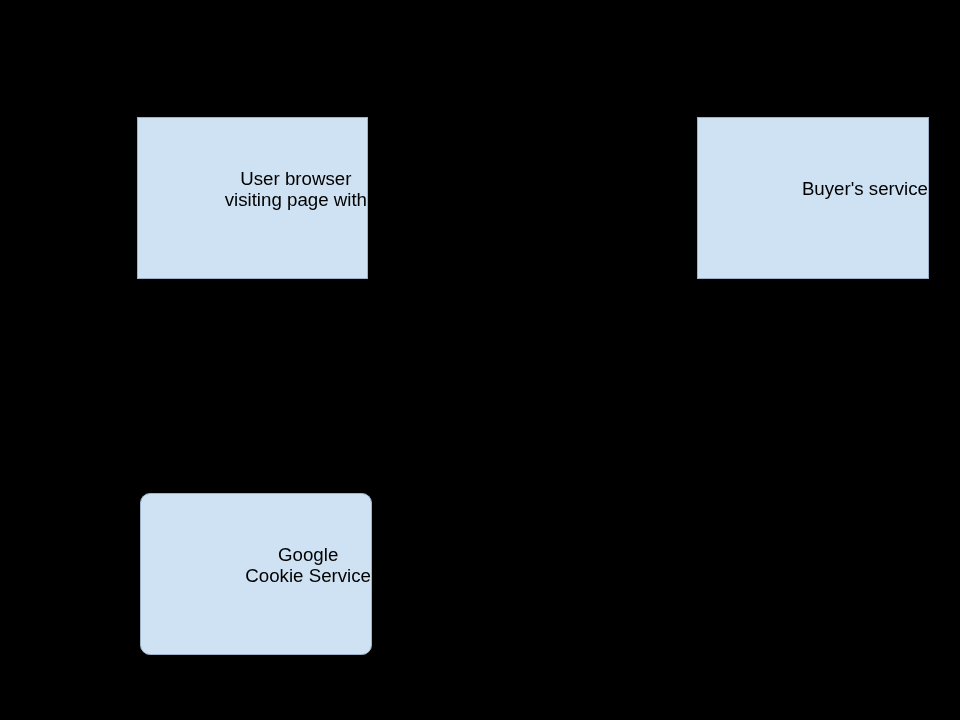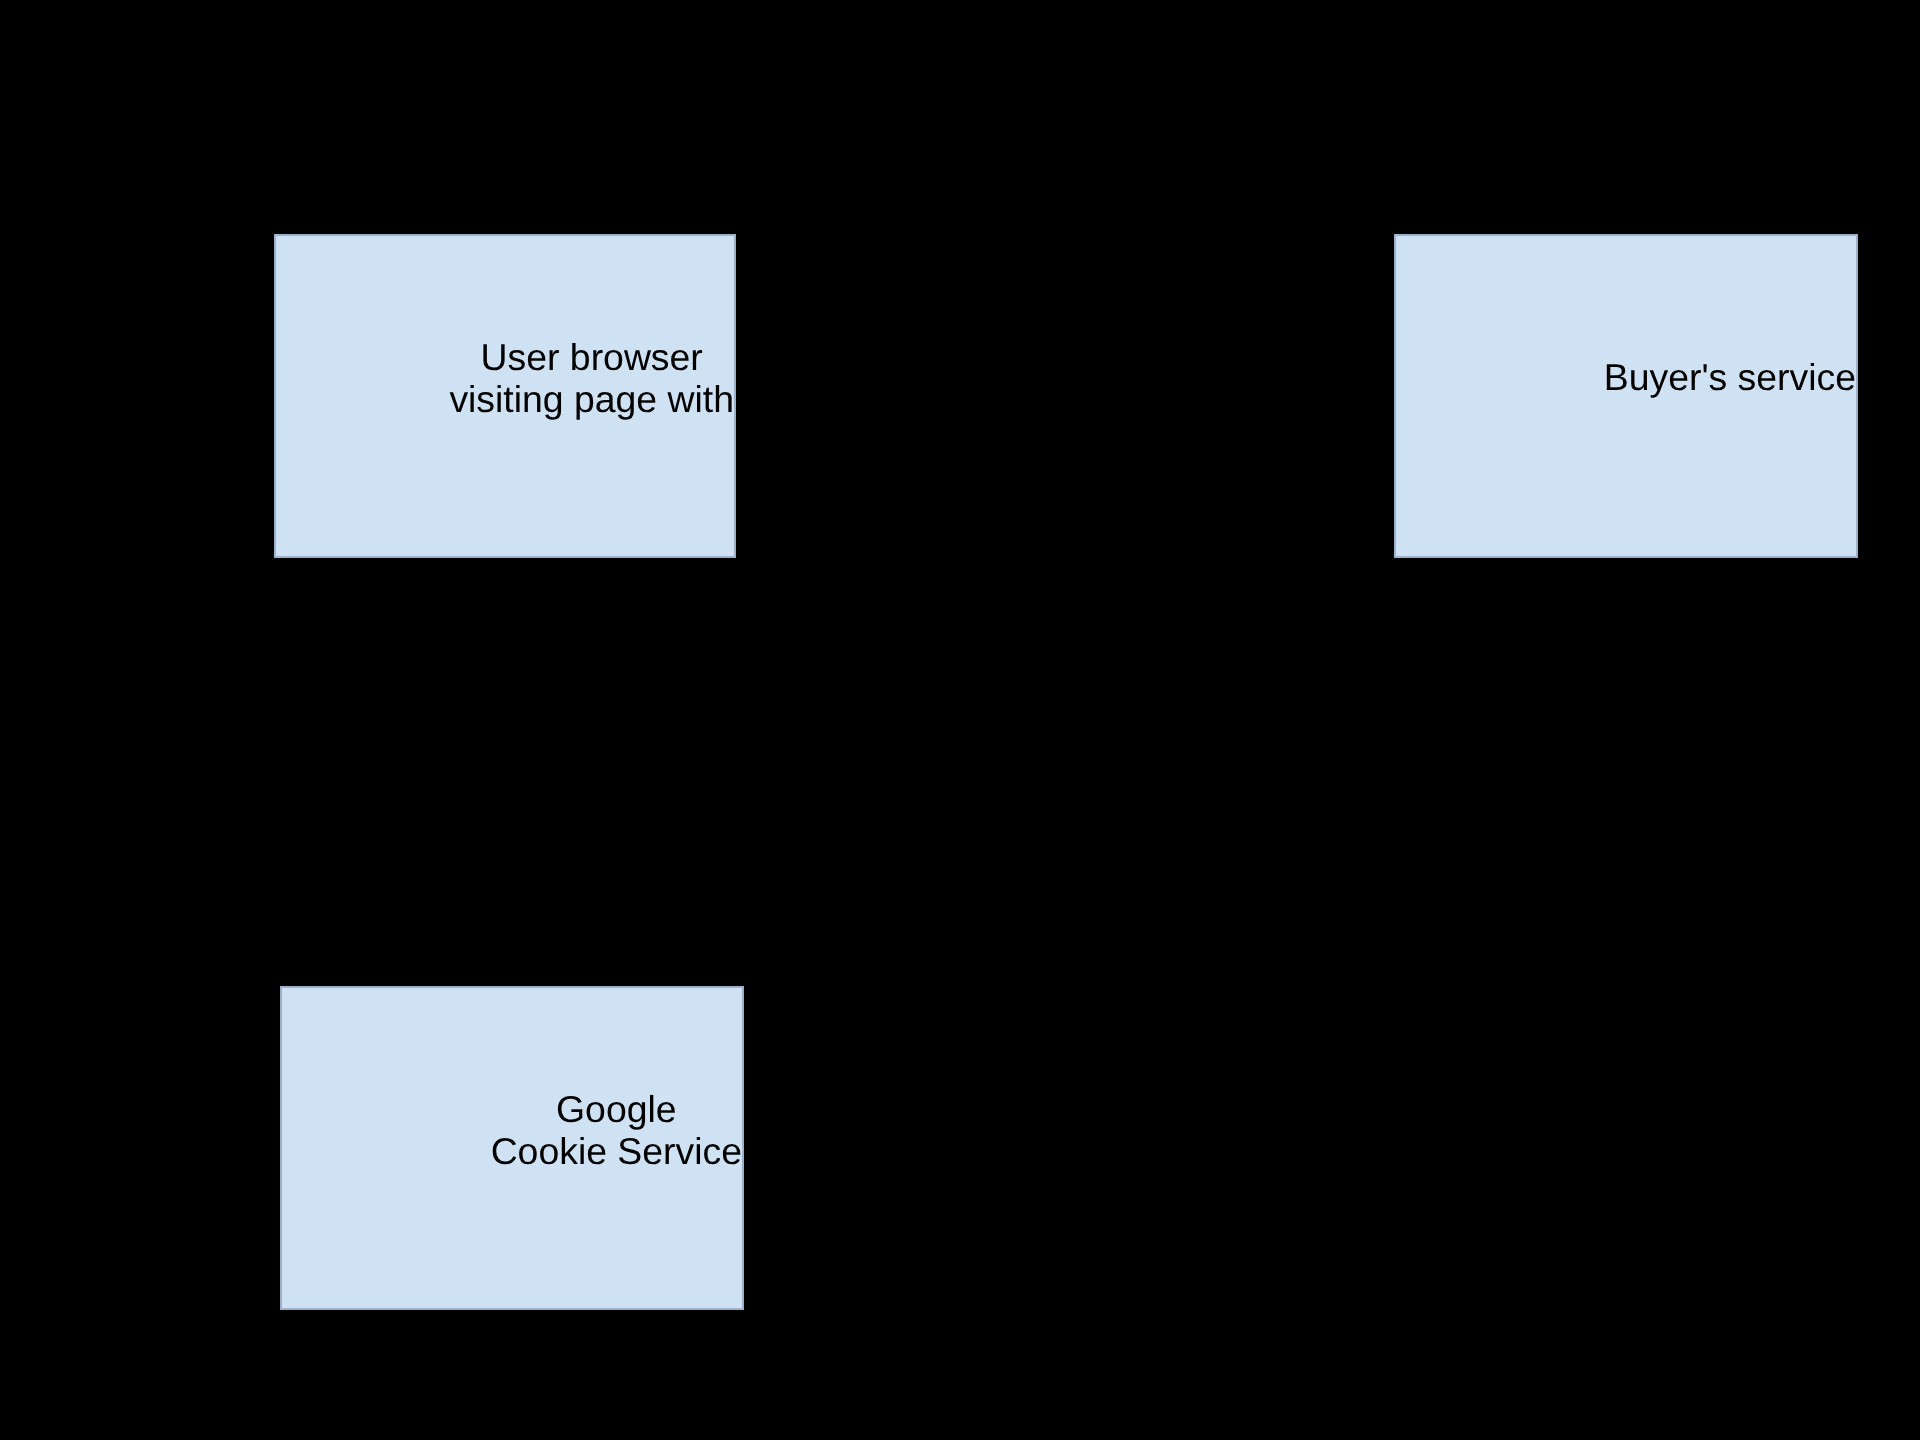--- a/index.html
+++ b/index.html
@@ -27,21 +27,21 @@
   .node-text {
     text-align: center;
     color: var(--text-color, #000000);
     font-size: 18.7px;
     line-height: 21.5px;
     transform: translateY(-9px);
     white-space: nowrap;
   }
   .node-user-browser    { left: 137px; top: 117px; width: 231px; height: 162px; }
   .node-buyers-service  { left: 697px; top: 117px; width: 232px; height: 162px; }
-  .node-google-cms      { left: 140px; top: 493px; width: 232px; height: 162px; }
+  .node-google-cms      { left: 140px; top: 493px; width: 232px; height: 162px; border-radius: 10px; }
 </style>
 </head>
 <body>
 
 <div class="canvas">
 
   <div class="node node-user-browser">
     <div class="node-text">
       <div>User browser</div>
       <div>visiting page with</div>

